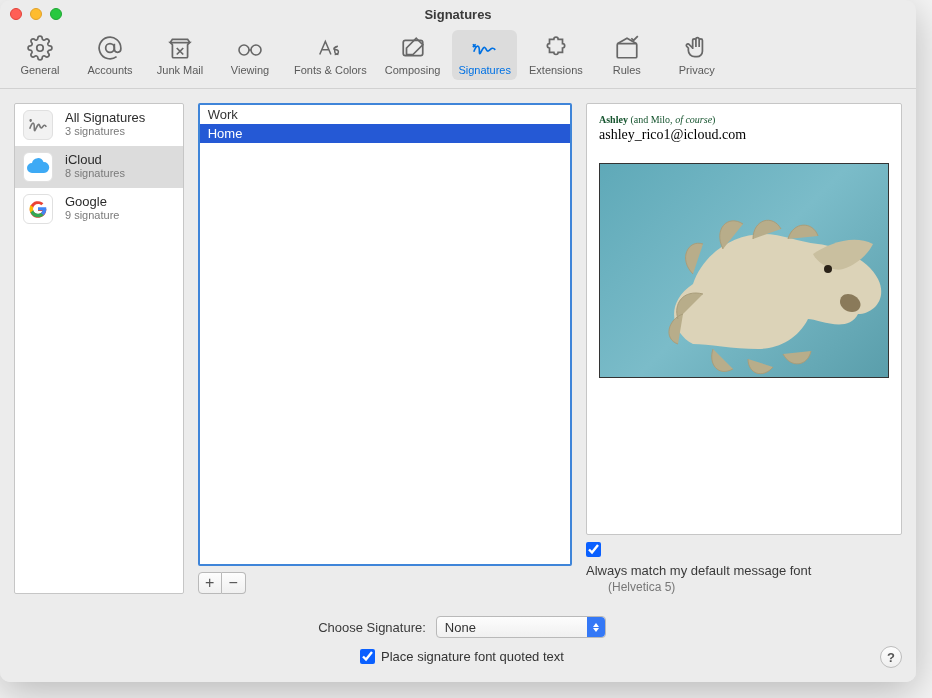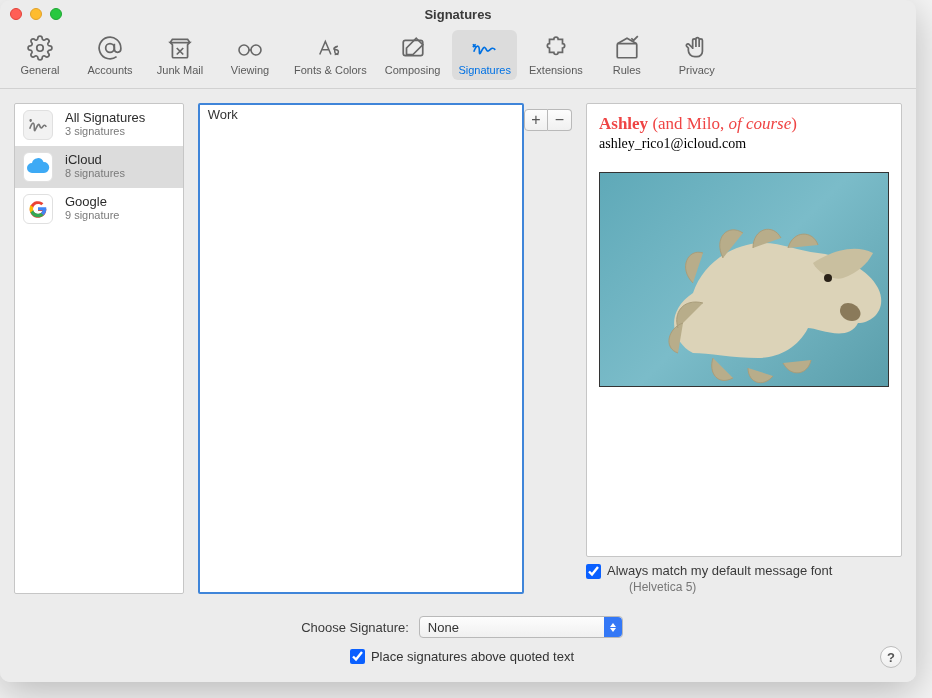--- a/index.html
+++ b/index.html
@@ -132,21 +132,21 @@
       font-size: 13px;
       color: #2b2b2b;
     }
     .account-sub {
       font-size: 11px;
       color: #7a7a7a;
     }
     .sig-list-col {
       width: 375px;
       display: flex;
-      flex-direction: row;
+      flex-direction: column;
     }
     .sig-list {
       flex: 1;
       background: #fff;
       border: 2px solid #3f85d9;
       border-radius: 2px;
       overflow: auto;
     }
     .sig-row {
       padding: 2px 8px;
@@ -183,22 +183,22 @@
     .preview-box {
       flex: 1;
       background: #fff;
       border: 1px solid #c6c6c6;
       border-radius: 2px;
       padding: 10px 12px;
       overflow: auto;
     }
     .sig-name {
       font-family: Georgia, "Times New Roman", serif;
-      font-size: 17px;
-      color: #ef4444;
+      font-size: 10px;
+      color: #14532d;
     }
     .sig-name b { font-weight: bold; }
     .sig-name .italic { font-style: italic; }
     .sig-email {
       font-family: Liberation Serif, serif;
       font-size: 14px;
       color: #000;
       margin-top: 2px;
     }
     .sig-image {
@@ -209,20 +209,21 @@
       background: linear-gradient(135deg, #5fa9b8 0%, #7bbcc9 50%, #5a9eab 100%);
       position: relative;
       overflow: hidden;
     }
     .check-row {
       display: flex;
       align-items: flex-start;
       gap: 6px;
       margin-top: 6px;
       color: #3a3a3a;
+      flex-direction: column;
     }
     .check-row .sub {
       color: #777;
       font-size: 12px;
       margin-top: 2px;
       margin-left: 22px;
     }
     input[type="checkbox"] {
       width: 15px;
       height: 15px;
@@ -239,21 +240,21 @@
       align-items: center;
       gap: 10px;
       justify-content: center;
       margin-bottom: 10px;
     }
     .bottom-row label {
       font-size: 13px;
       color: #3a3a3a;
     }
     .select-wrap {
-      width: 204px;
+      width: 170px;
       height: 22px;
       background: linear-gradient(#fdfdfd, #f0f0f0);
       border: 1px solid #b9b9b9;
       border-radius: 4px;
       display: flex;
       align-items: center;
       padding: 0 0 0 8px;
       position: relative;
       cursor: pointer;
     }
@@ -463,20 +464,21 @@
           <div class="account-text">
             <div class="account-title">Google</div>
             <div class="account-sub">9 signature</div>
           </div>
         </div>
       </div>
 
       <div class="sig-list-col">
         <div class="sig-list">
           <div class="sig-row">Work</div>
+          <div class="sig-row selected">Home</div>
         </div>
         <div class="list-buttons">
           <div class="sq-btn">+</div>
           <div class="sq-btn">−</div>
         </div>
       </div>
 
       <div class="preview-col">
         <div class="preview-box">
           <div class="sig-name">
@@ -510,19 +512,19 @@
         <div class="select-wrap">
           <span>None</span>
           <div class="select-carets">
             <div class="caret-up"></div>
             <div class="caret-down"></div>
           </div>
         </div>
       </div>
       <div class="bottom-check">
         <input type="checkbox" checked="" style="">
-        <span>Place signatures above quoted text</span>
+        <span>Place signature font quoted text</span>
       </div>
       <div class="help-btn">?</div>
     </div>
   </div>
 
 </div>
 
 </body></html>

